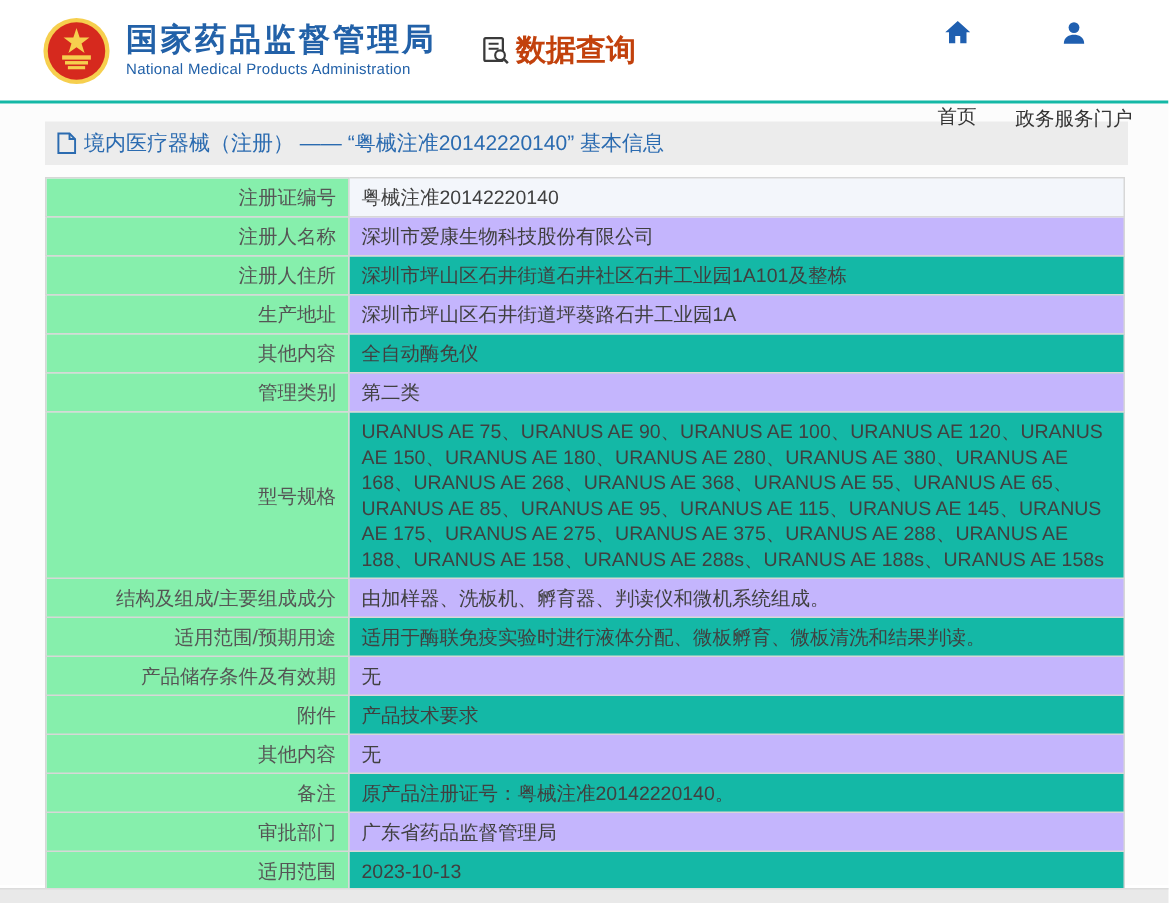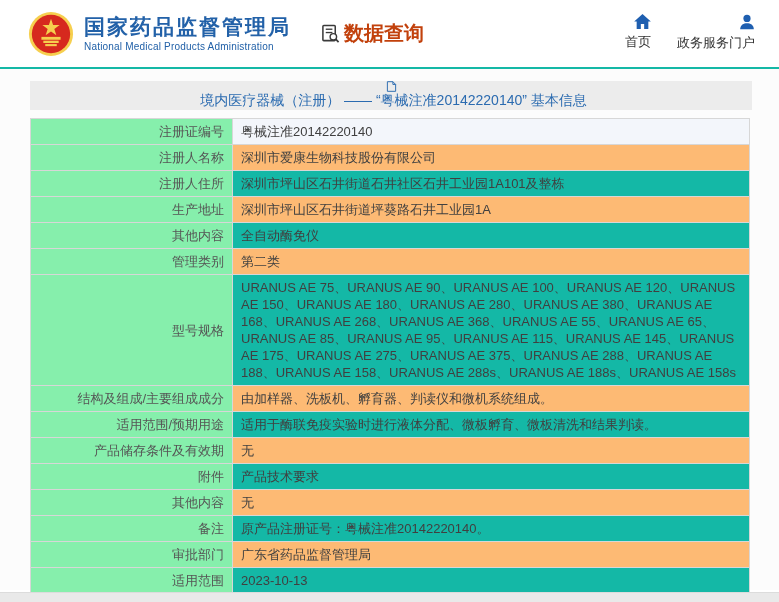--- a/index.html
+++ b/index.html
@@ -9,36 +9,36 @@
   
   .header { height:69px; background:#ffffff; display:flex; align-items:center;
     padding:0 28px; border-bottom:2px solid #14b8a6; position:relative; }
   .emblem { width:46px; height:46px; flex:0 0 46px; }
   .brand { margin-left:10px; }
   .brand-cn { font-size:21px; font-weight:bold; color:#2261a8; letter-spacing:2px; line-height:24px; }
   .brand-en { font-size:10px; color:#2261a8; margin-top:2px; letter-spacing:0.2px; }
   .data-query { display:flex; align-items:center; margin-left:30px; cursor:pointer; }
   .data-query-label { font-size:20px; color:#c2410c; font-weight:bold; margin-left:4px; }
   .header-right { position:absolute; right:24px; top:14px; display:flex; gap:26px; }
-  .hnav { display:flex; flex-direction:column; align-items:flex-end; cursor:pointer; }
+  .hnav { display:flex; flex-direction:column; align-items:center; cursor:pointer;gap:36px; }
   .hnav-label { font-size:13px; color:#333; margin-top:4px; }
 
   
   .page-bg { background:#fcfcfc; height:521px; padding-top:12px; }
   .container { width:722px; margin:0 auto 0 30px; }
   .title-bar { background:#ececec; height:29px; display:flex; align-items:center;
-    padding:0 8px;flex-direction:column; }
+    padding:0 8px; }
   .title-text { font-size:14px; color:#2b6bb0; margin-left:5px; }
 
   table.info { width:720px; border-collapse:collapse; margin-top:8px;
     border:1px solid #c9c9c9; font-size:13px; }
   td { border:1px solid #d7d7d7; padding:4px 8px; line-height:17px; vertical-align:middle; }
   td.lbl { width:202px; text-align:right; color:#555; background:#86efac; white-space:nowrap; }
   td.val { color:#404040; background:#14b8a6; }
-  tr.zebra td.val { background:#fdba74; }
+  tr.zebra td.val { background:#c4b5fd; }
   tr.first td.val { background:#f3f6fb; }
 
   .footer-strip { height:10px; background:#e9e9e9; border-top:1px solid #dcdcdc;
     position:absolute; bottom:0; left:0; width:779px; }
 </style>
 </head>
 <body>
 
 <div class="header">
   <svg class="emblem" viewBox="0 0 48 48">

